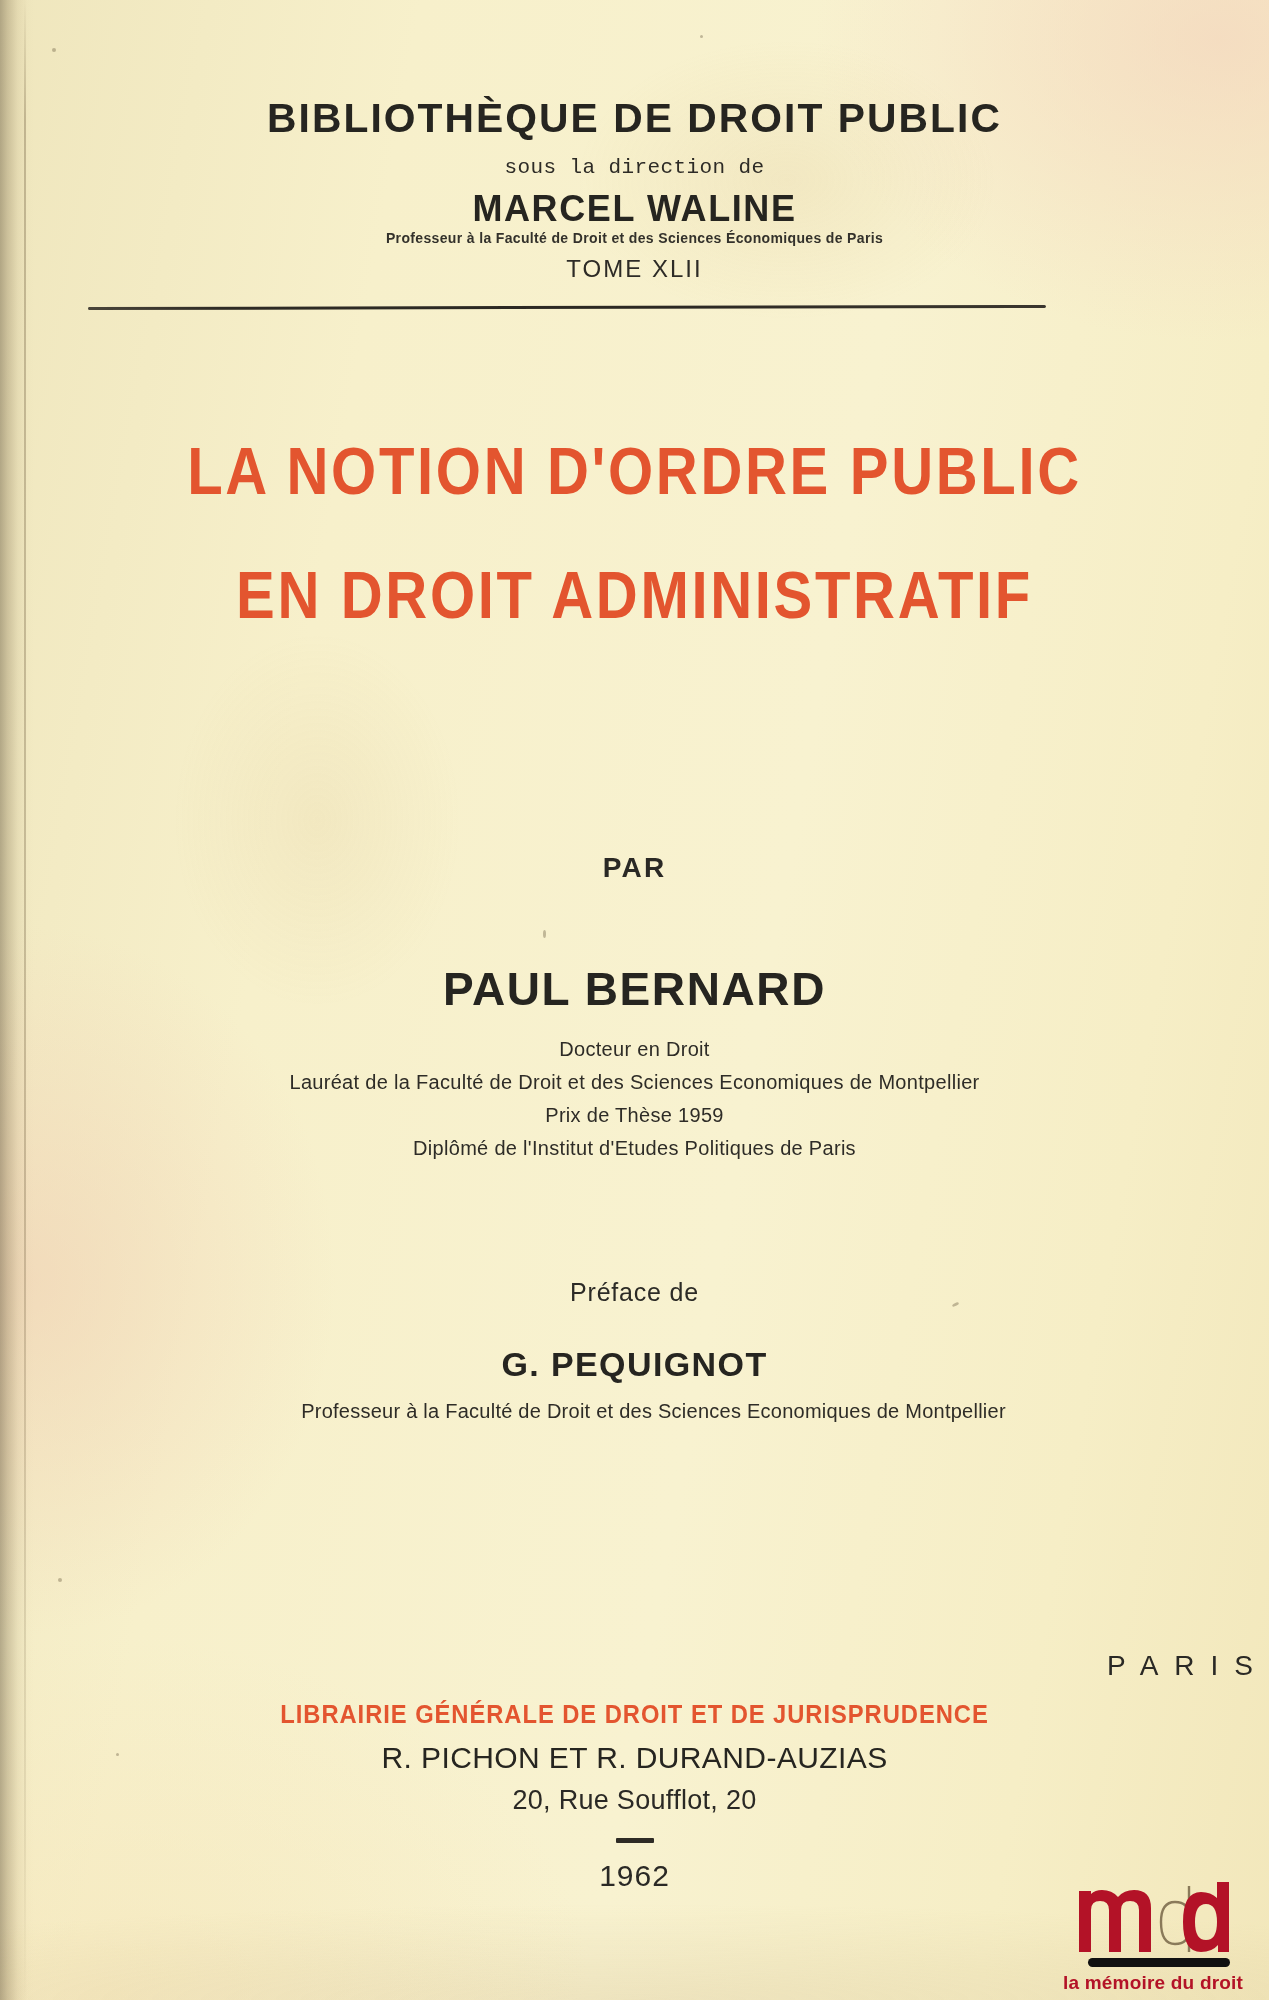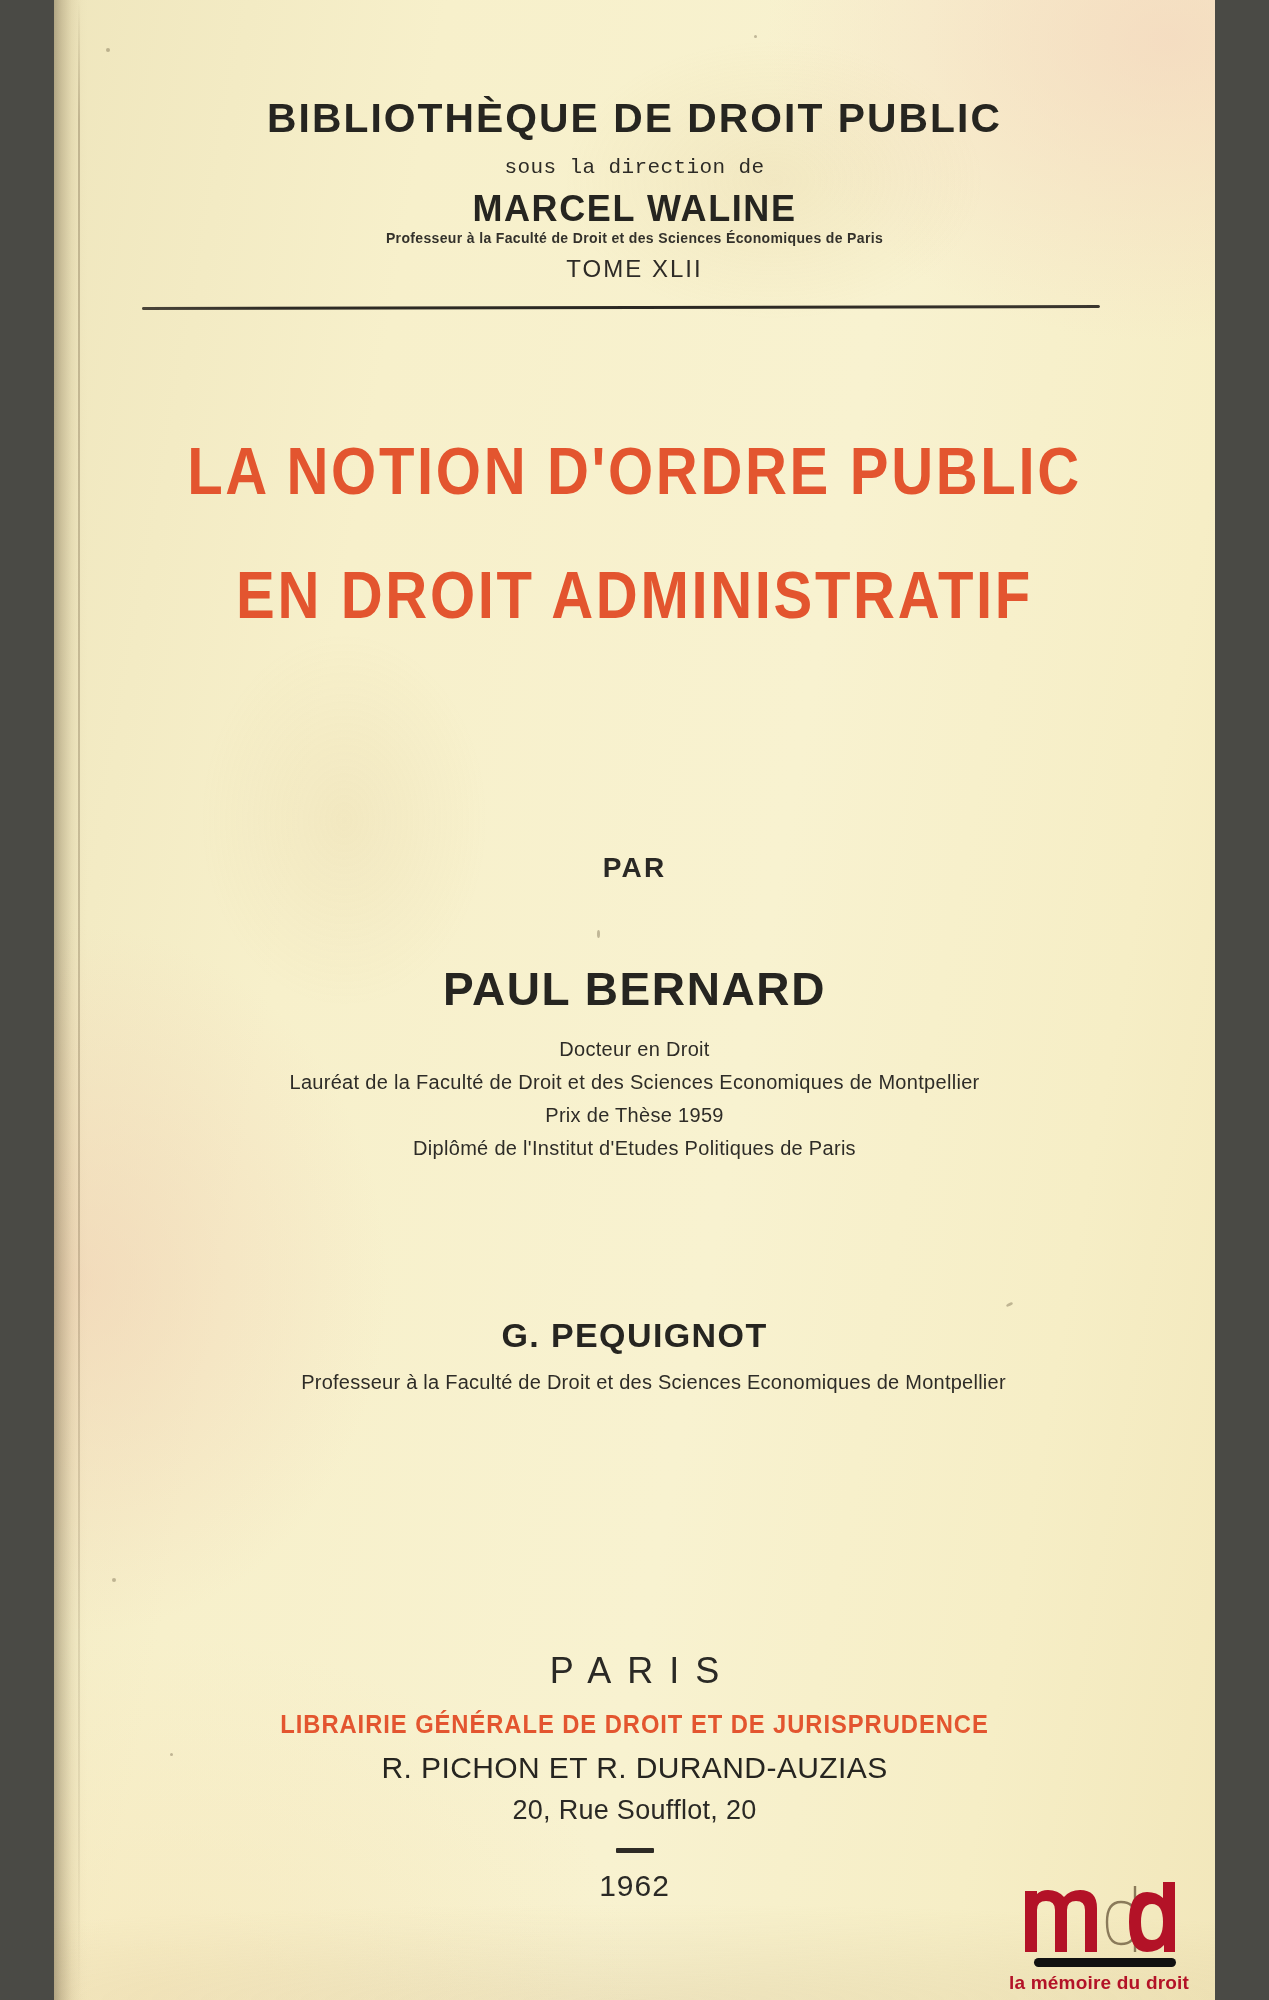--- a/index.html
+++ b/index.html
@@ -3,21 +3,21 @@
 <meta charset="utf-8">
 <style>
   html, body {
     margin: 0;
     padding: 0;
     background: #4a4a45;
   }
 
   .page {
     position: relative;
-    width: 1161px;
+    width: 1269px;
     height: 2000px;
     margin: 0 auto;
     overflow: hidden;
     background-color: #f6efc9;
     background-image:
       radial-gradient(ellipse 560px 420px at 96% 2%, rgba(244,214,190,0.72) 0%, rgba(244,214,190,0) 72%),
       radial-gradient(ellipse 420px 480px at 2% 64%, rgba(240,205,178,0.55) 0%, rgba(240,205,178,0) 74%),
       radial-gradient(ellipse 700px 520px at 8% 100%, rgba(245,229,185,0.55) 0%, rgba(245,229,185,0) 70%),
       linear-gradient(100deg, #efe6bd 0%, #f7f0cb 26%, #f8f2d0 58%, #f6eec6 82%, #f2e7bb 100%);
     font-family: "Liberation Sans", sans-serif;
@@ -213,25 +213,26 @@
   }
 
   
   .publisher-block {
     position: absolute;
     left: 0;
     right: 0;
     top: 1650px;
   }
   .pub-city {
-    font-size: 36px;
+    font-size: 28px;
     font-weight: normal;
     letter-spacing: 16px;
     text-indent: 16px;
     color: #2a2925;
+    text-align: right;
   }
   .pub-house {
     margin-top: 18px;
     font-size: 25px;
     font-weight: bold;
     letter-spacing: 1.0px;
     color: #e3552f;
     transform: scaleX(0.95);
   }
   .pub-names {
@@ -338,20 +339,21 @@
 
     <div class="author-block center">
       <div class="author-name">PAUL  BERNARD</div>
       <div class="author-line first">Docteur en Droit</div>
       <div class="author-line">Lauréat de la Faculté de Droit et des Sciences Economiques de Montpellier</div>
       <div class="author-line">Prix de Thèse 1959</div>
       <div class="author-line">Diplômé de l'Institut d'Etudes Politiques de Paris</div>
     </div>
 
     <div class="preface-block center">
+      <div class="preface-label">Préface de</div>
       <div class="preface-name">G.  PEQUIGNOT</div>
       <div class="preface-affil">Professeur à la Faculté de Droit et des Sciences Economiques de Montpellier</div>
     </div>
 
     <div class="publisher-block center">
       <div class="pub-city">PARIS</div>
       <div class="pub-house">LIBRAIRIE  GÉNÉRALE  DE  DROIT  ET  DE  JURISPRUDENCE</div>
       <div class="pub-names">R. PICHON ET R. DURAND-AUZIAS</div>
       <div class="pub-address">20, Rue Soufflot, 20</div>
       <div class="pub-dash"></div>

